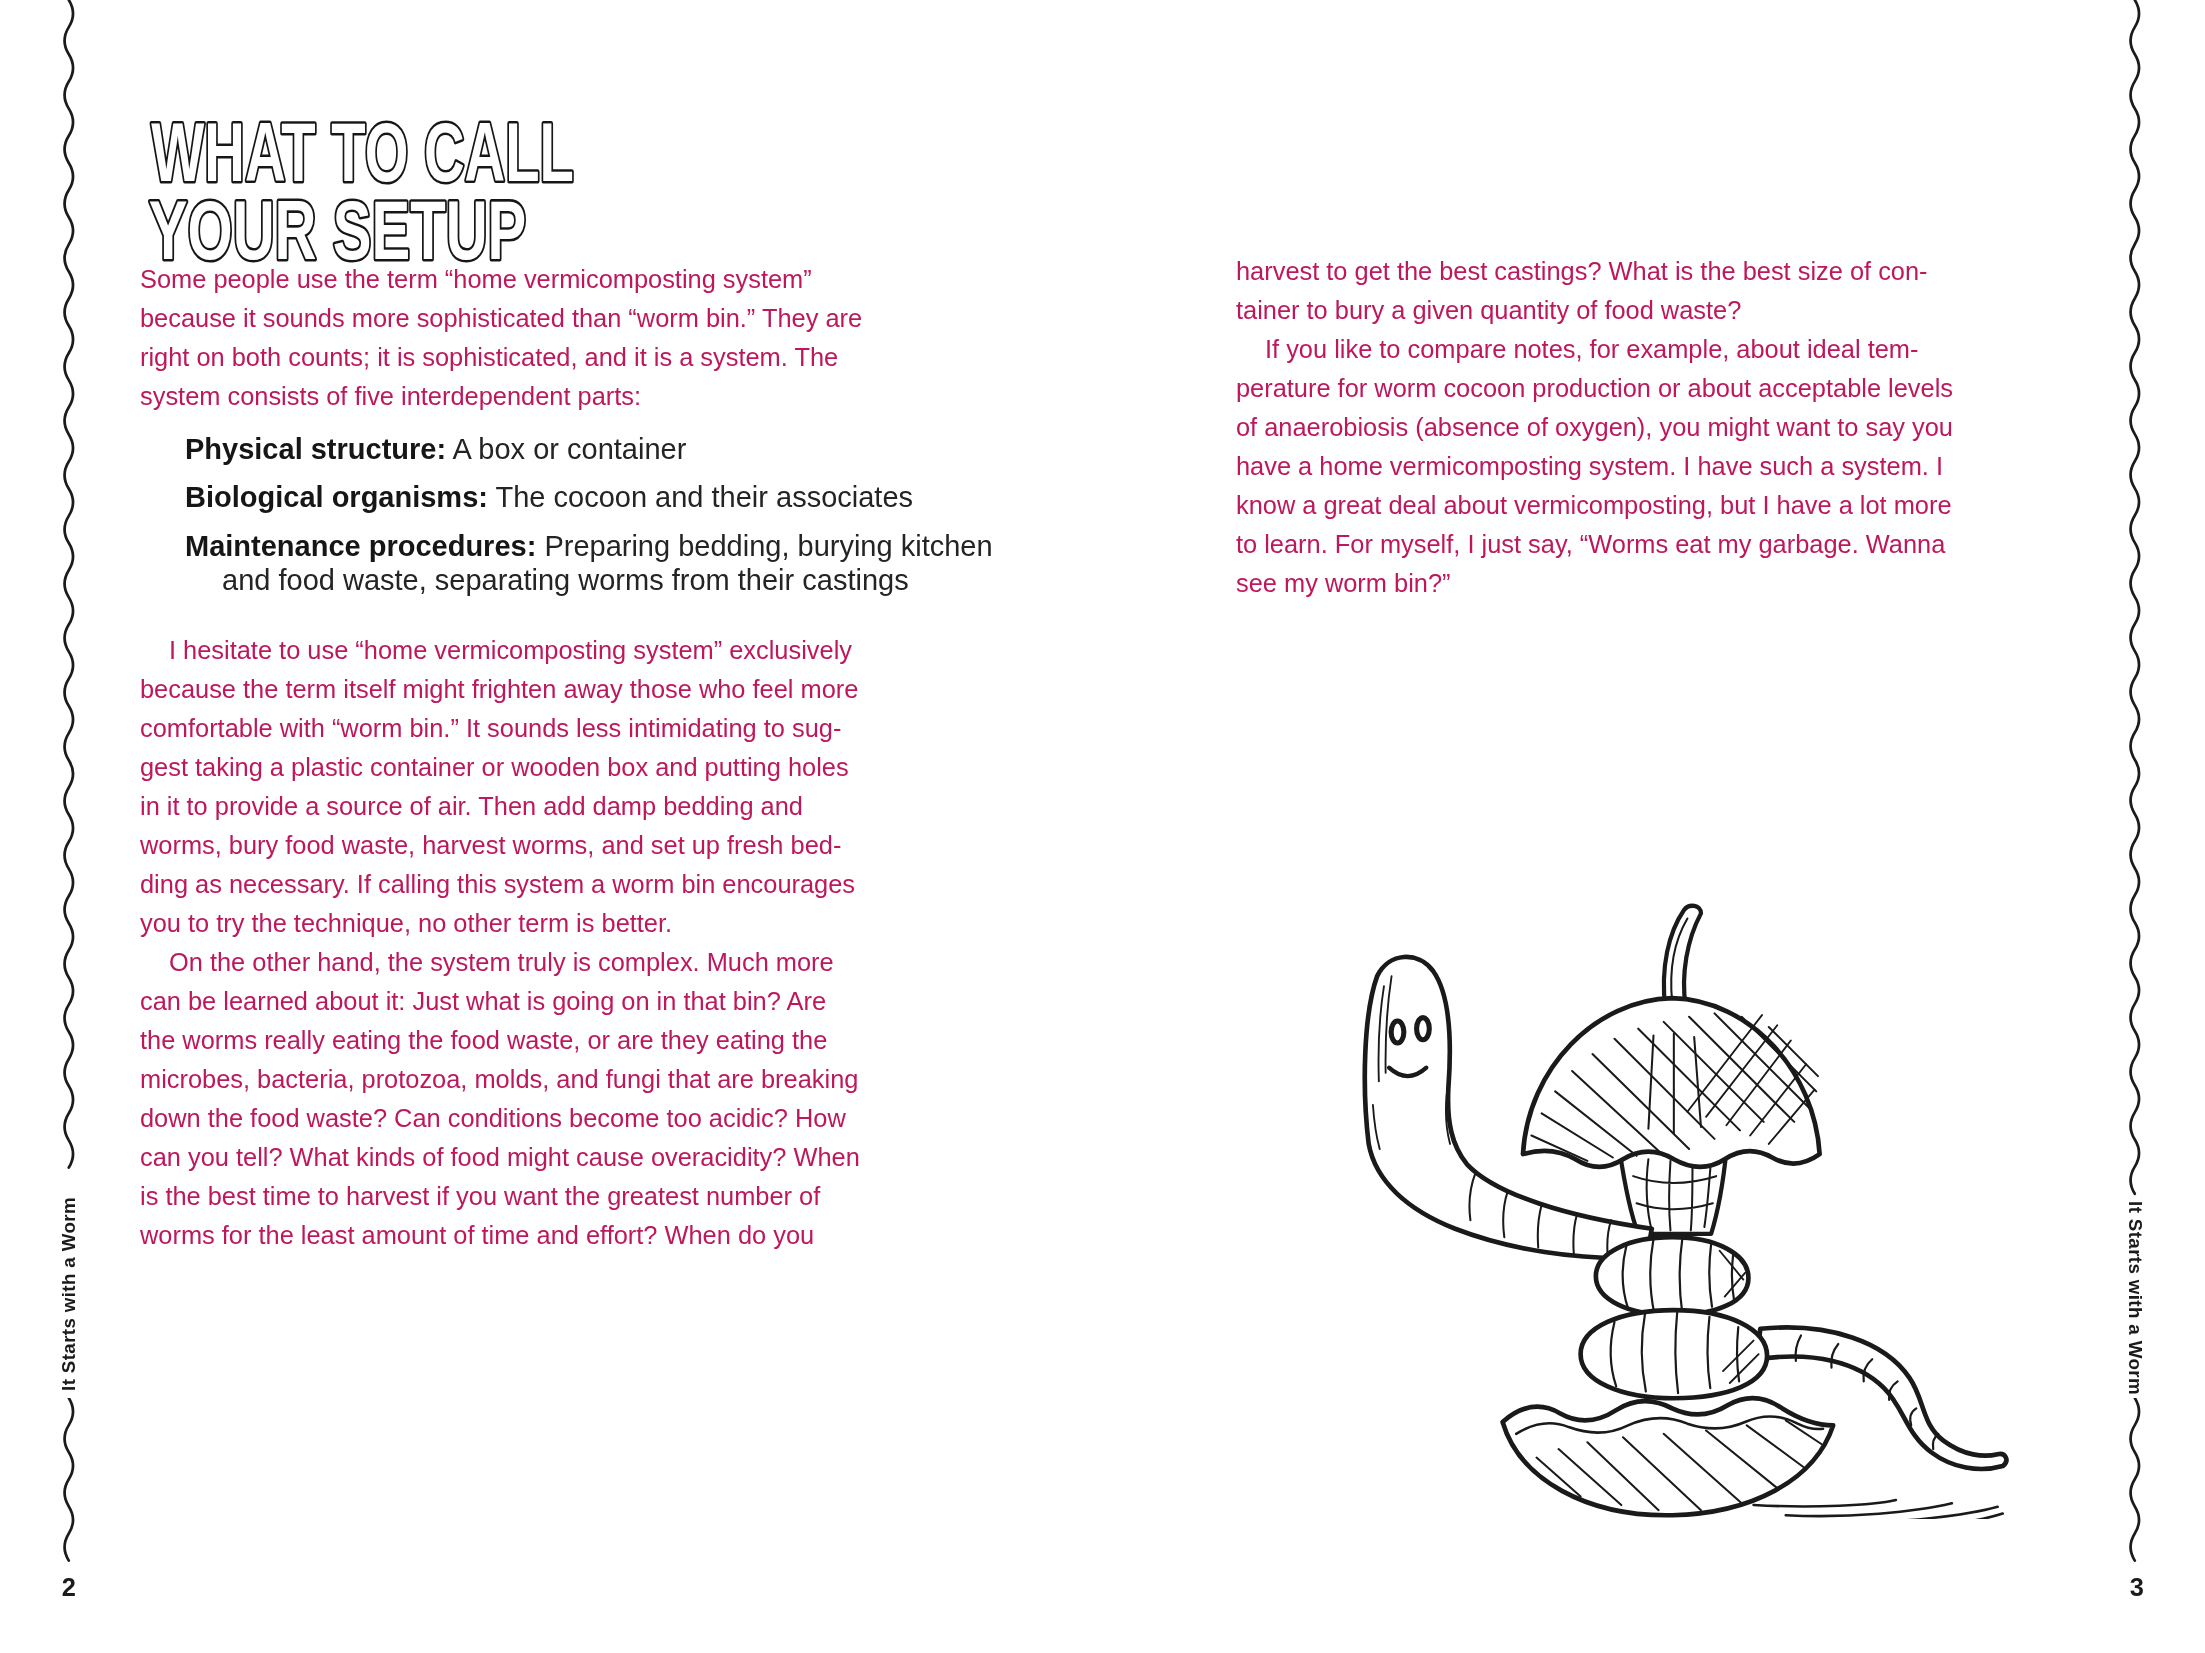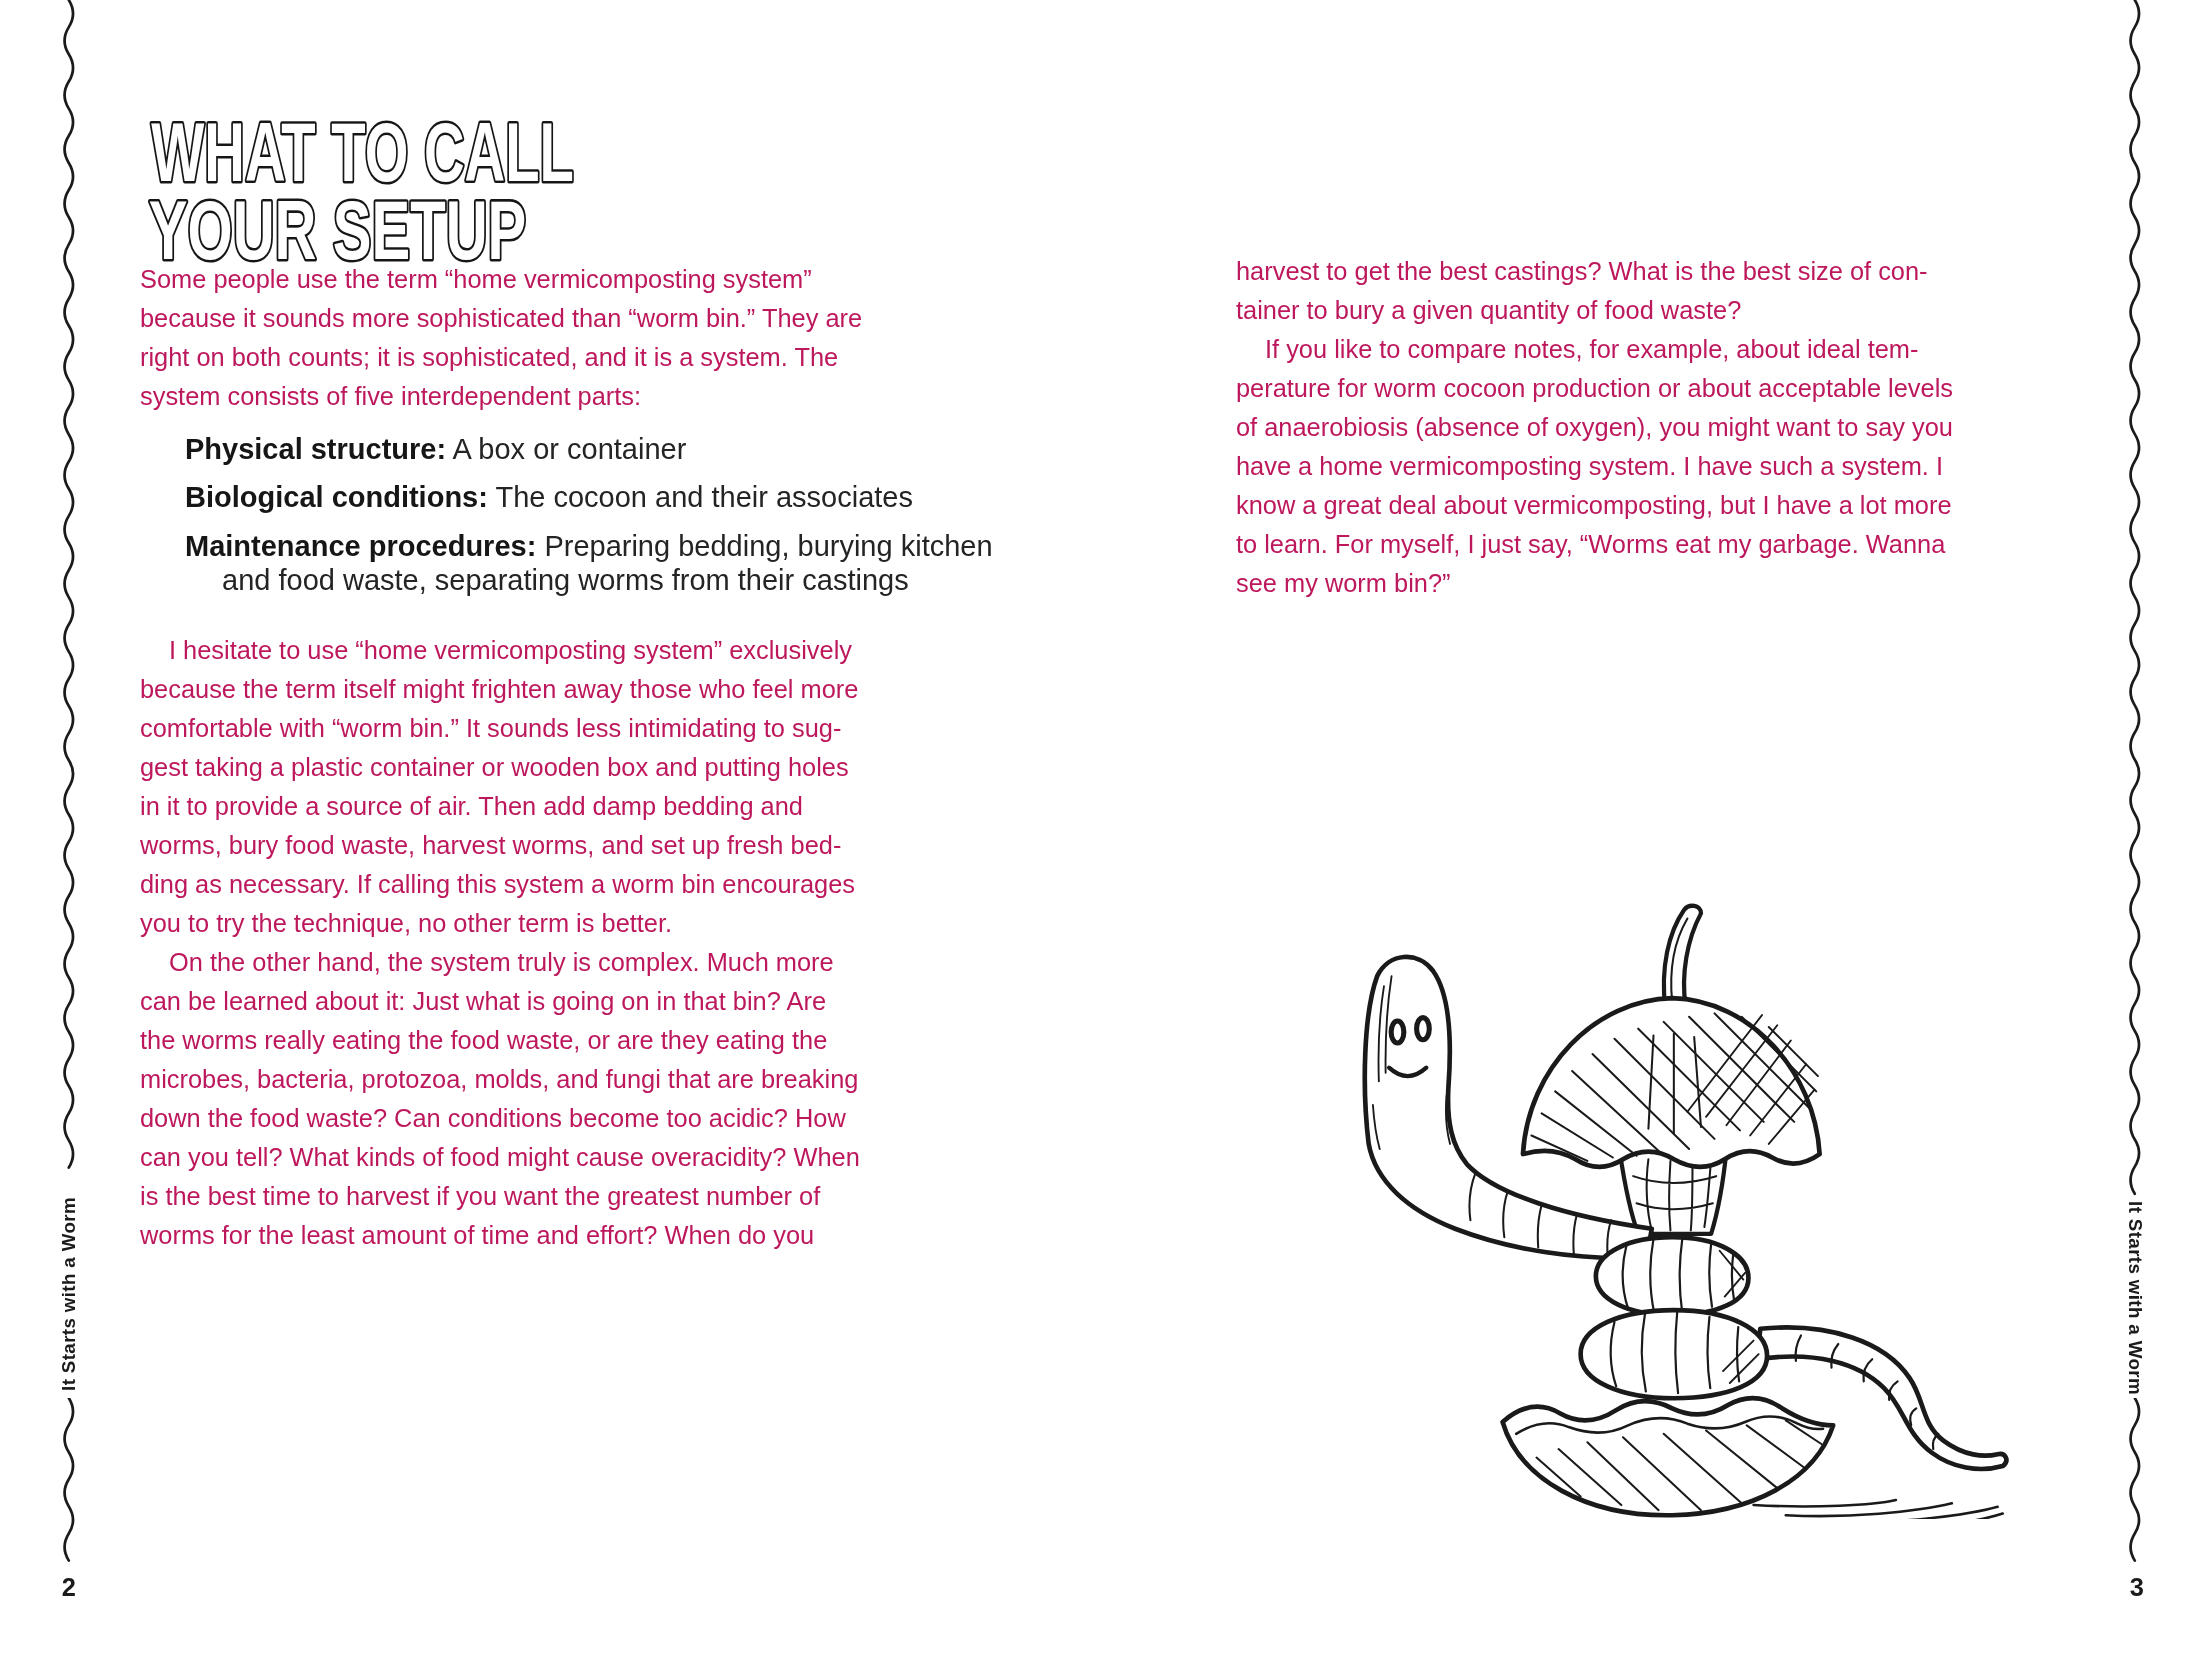--- a/index.html
+++ b/index.html
@@ -71,21 +71,21 @@
     <text x="15" y="177" font-size="98" textLength="445" lengthAdjust="spacingAndGlyphs">YOUR SETUP</text>
   </svg>
 
   <div class="col" id="col-left">
     <p class="para">Some people use the term “home vermicomposting system”
 because it sounds more sophisticated than “worm bin.” They are
 right on both counts; it is sophisticated, and it is a system. The
 system consists of five interdependent parts:</p>
     <div class="parts">
       <div class="part"><span class="plabel">Physical structure:</span><span> A box or container</span></div>
-      <div class="part"><span class="plabel">Biological conditions:</span><span> The cocoon and their associates</span></div>
+      <div class="part"><span class="plabel">Biological organisms:</span><span> The cocoon and their associates</span></div>
       <div class="part"><span class="plabel">Maintenance procedures:</span><span> Preparing bedding, burying kitchen
 and food waste, separating worms from their castings</span></div>
     </div>
     <p class="para indent">I hesitate to use “home vermicomposting system” exclusively
 because the term itself might frighten away those who feel more
 comfortable with “worm bin.” It sounds less intimidating to sug-
 gest taking a plastic container or wooden box and putting holes
 in it to provide a source of air. Then add damp bedding and
 worms, bury food waste, harvest worms, and set up fresh bed-
 ding as necessary. If calling this system a worm bin encourages

